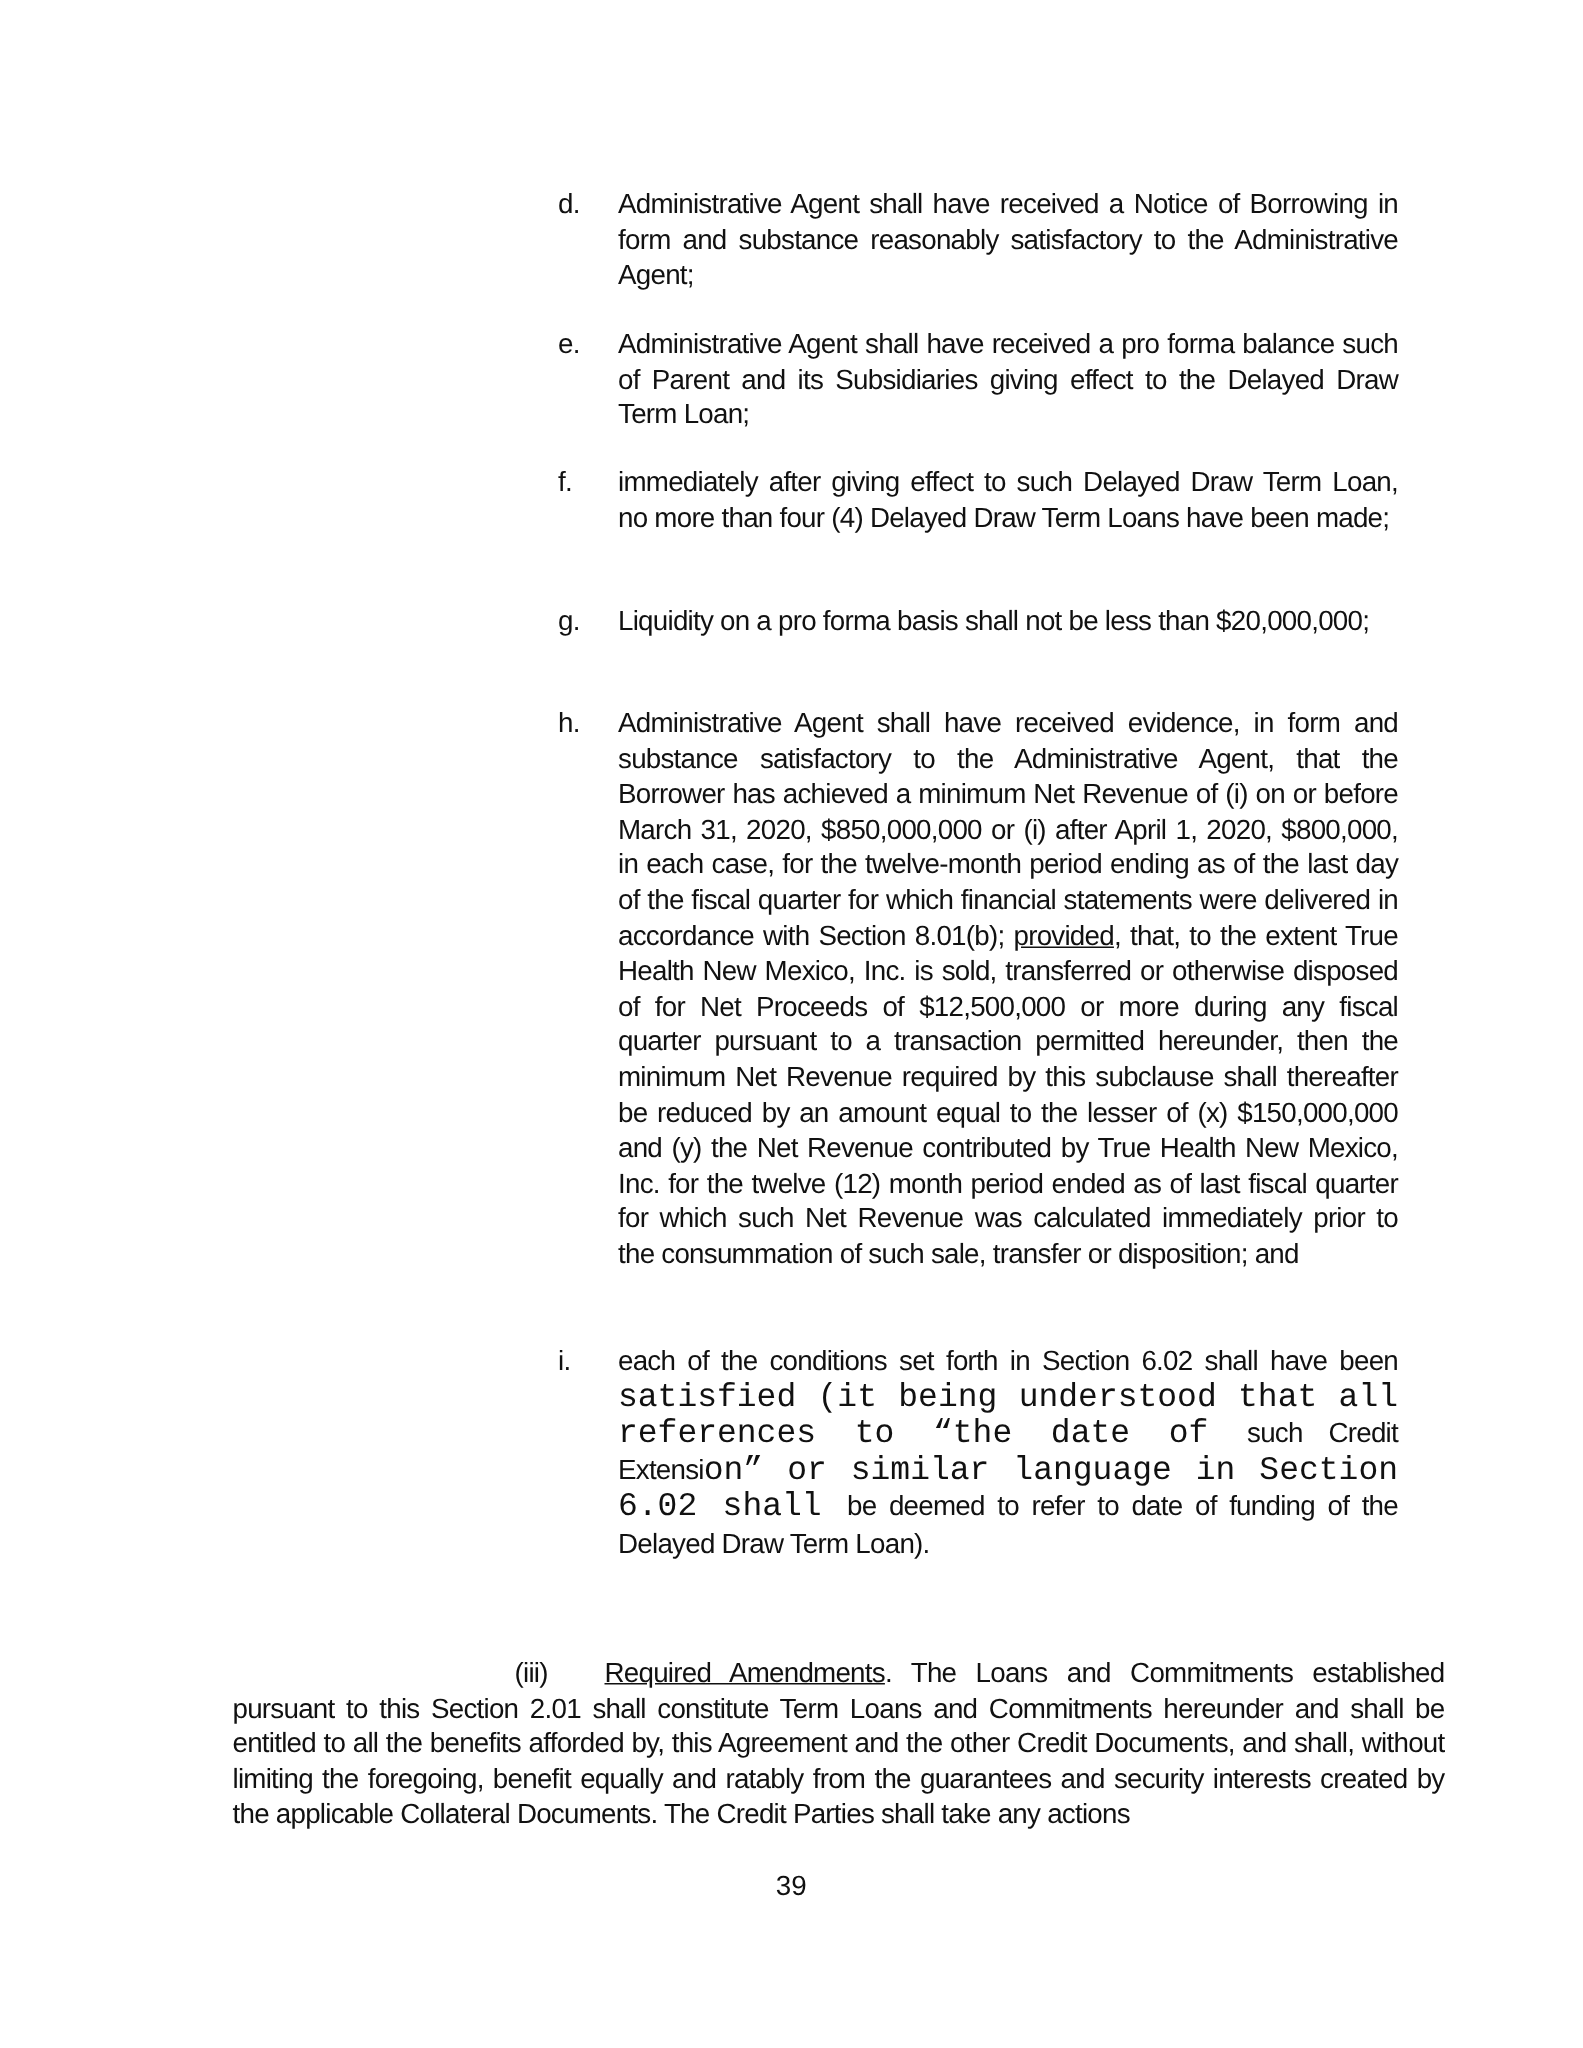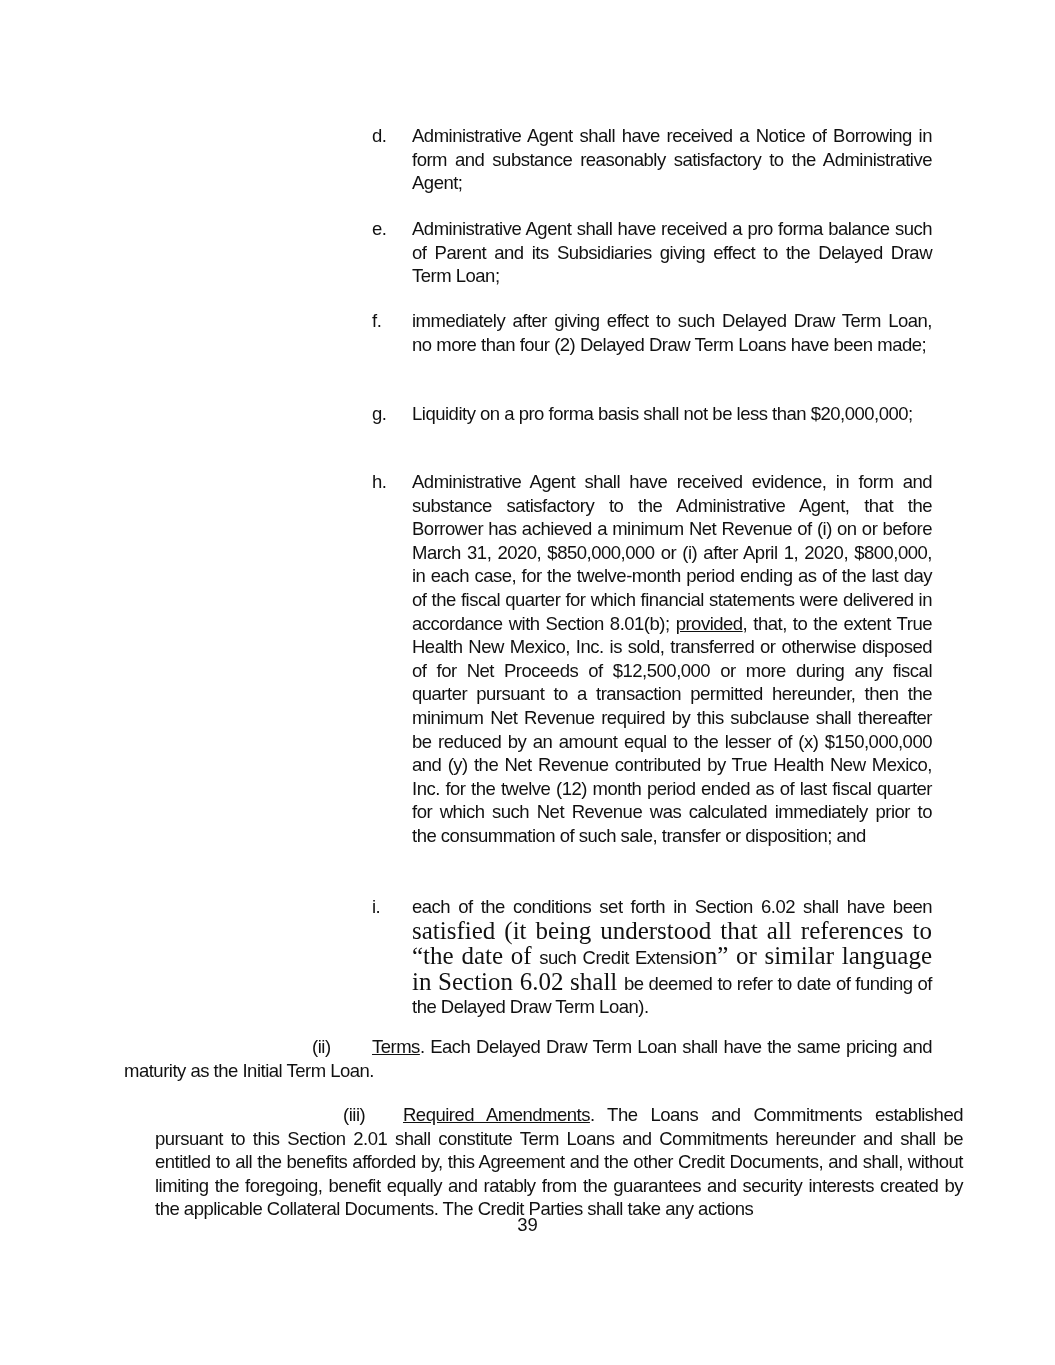--- a/index.html
+++ b/index.html
@@ -7,70 +7,67 @@
     width: 1055px; height: 1365px; position: relative; overflow: hidden;
     font-family: "Liberation Sans", sans-serif; color: #111111;
   }
   .page { position: absolute; left: 0; top: 0; width: 1055px; height: 1365px; }
   .item {
     position: absolute; left: 372px; width: 560px;
     font-size: 18.5px; line-height: 23.6px; letter-spacing: -0.5px;
   }
   .item .lbl { position: absolute; left: 0; top: 0; width: 30px; }
   .item .txt { margin-left: 40px; text-align: justify; text-align-last: left; }
-  .serif { font-family: Liberation Serif, serif; font-size: 25px; letter-spacing: 0; }
+  .serif { font-family: Liberation Mono, monospace; font-size: 22px; letter-spacing: 0; }
   .u { text-decoration: underline; }
   .para {
     position: absolute; left: 124px; width: 808px;
     font-size: 18.5px; line-height: 23.6px; letter-spacing: -0.5px;
     text-align: justify; text-align-last: left;
   }
   .para .num { display: inline-block; width: 60px; margin-left: 188px; }
   .pagenum {
-    position: absolute; left: 0; width: 1055px; top: 1214px;
+    position: absolute; left: 0; width: 1055px; top: 1246px;
     text-align: center; font-size: 18.5px;
   }
 </style>
 </head>
 <body>
 
 <div class="page">
 
   <div class="item" style="top:124px;">
     <span class="lbl">d.</span>
     <div class="txt">Administrative Agent shall have received a Notice of Borrowing in form and substance reasonably satisfactory to the Administrative Agent;</div>
   </div>
 
   <div class="item" style="top:217px;">
     <span class="lbl">e.</span>
     <div class="txt">Administrative Agent shall have received a pro forma balance such of Parent and its Subsidiaries giving effect to the Delayed Draw Term Loan;</div>
   </div>
 
   <div class="item" style="top:309px;">
     <span class="lbl">f.</span>
-    <div class="txt">immediately after giving effect to such Delayed Draw Term Loan, no more than four (2) Delayed Draw Term Loans have been made;</div>
+    <div class="txt">immediately after giving effect to such Delayed Draw Term Loan, no more than four (4) Delayed Draw Term Loans have been made;</div>
   </div>
 
   <div class="item" style="top:402px;">
     <span class="lbl">g.</span>
     <div class="txt">Liquidity on a pro forma basis shall not be less than $20,000,000;</div>
   </div>
 
   <div class="item" style="top:470px;">
     <span class="lbl">h.</span>
     <div class="txt"><span>Administrative Agent shall have received evidence, in form and substance satisfactory to the Administrative Agent, that the Borrower has achieved a minimum Net Revenue of (i) on or before March 31, 2020, $850,000,000 or (i) after April 1, 2020, $800,000, in each case, for the twelve-month period ending as of the last day of the fiscal quarter for which financial statements were delivered in accordance with Section 8.01(b); </span><span class="u">provided</span><span>, that, to the extent True Health New Mexico, Inc. is sold, transferred or otherwise disposed of for Net Proceeds of $12,500,000 or more during any fiscal quarter pursuant to a transaction permitted hereunder, then the minimum Net Revenue required by this subclause shall thereafter be reduced by an amount equal to the lesser of (x) $150,000,000 and (y) the Net Revenue contributed by True Health New Mexico, Inc. for the twelve (12) month period ended as of last fiscal quarter for which such Net Revenue was calculated immediately prior to the consummation of such sale, transfer or disposition; and</span></div>
   </div>
 
   <div class="item" style="top:895px;">
     <span class="lbl">i.</span>
     <div class="txt"><span>each of the conditions set forth in Section 6.02 shall have been </span><span class="serif">satisfied (it being understood that all references to “the date of </span><span>such Credit Extensi</span><span class="serif">on” or similar language in Section 6.02 shall </span><span>be deemed to refer to date of funding of the Delayed Draw Term Loan).</span></div>
   </div>
 
-  <div class="para" style="top:1035px;">
-    <span class="num">(ii)</span><span class="u">Terms</span><span>. Each Delayed Draw Term Loan shall have the same pricing and maturity as the Initial Term Loan.</span>
-  </div>
 
   <div class="para" style="top:1103px;margin-left:31px;">
     <span class="num">(iii)</span><span class="u">Required Amendments</span><span>. The Loans and Commitments established pursuant to this Section 2.01 shall constitute Term Loans and Commitments hereunder and shall be entitled to all the benefits afforded by, this Agreement and the other Credit Documents, and shall, without limiting the foregoing, benefit equally and ratably from the guarantees and security interests created by the applicable Collateral Documents. The Credit Parties shall take any actions</span>
   </div>
 
   <div class="pagenum">39</div>
 </div>
 
 </body></html>

